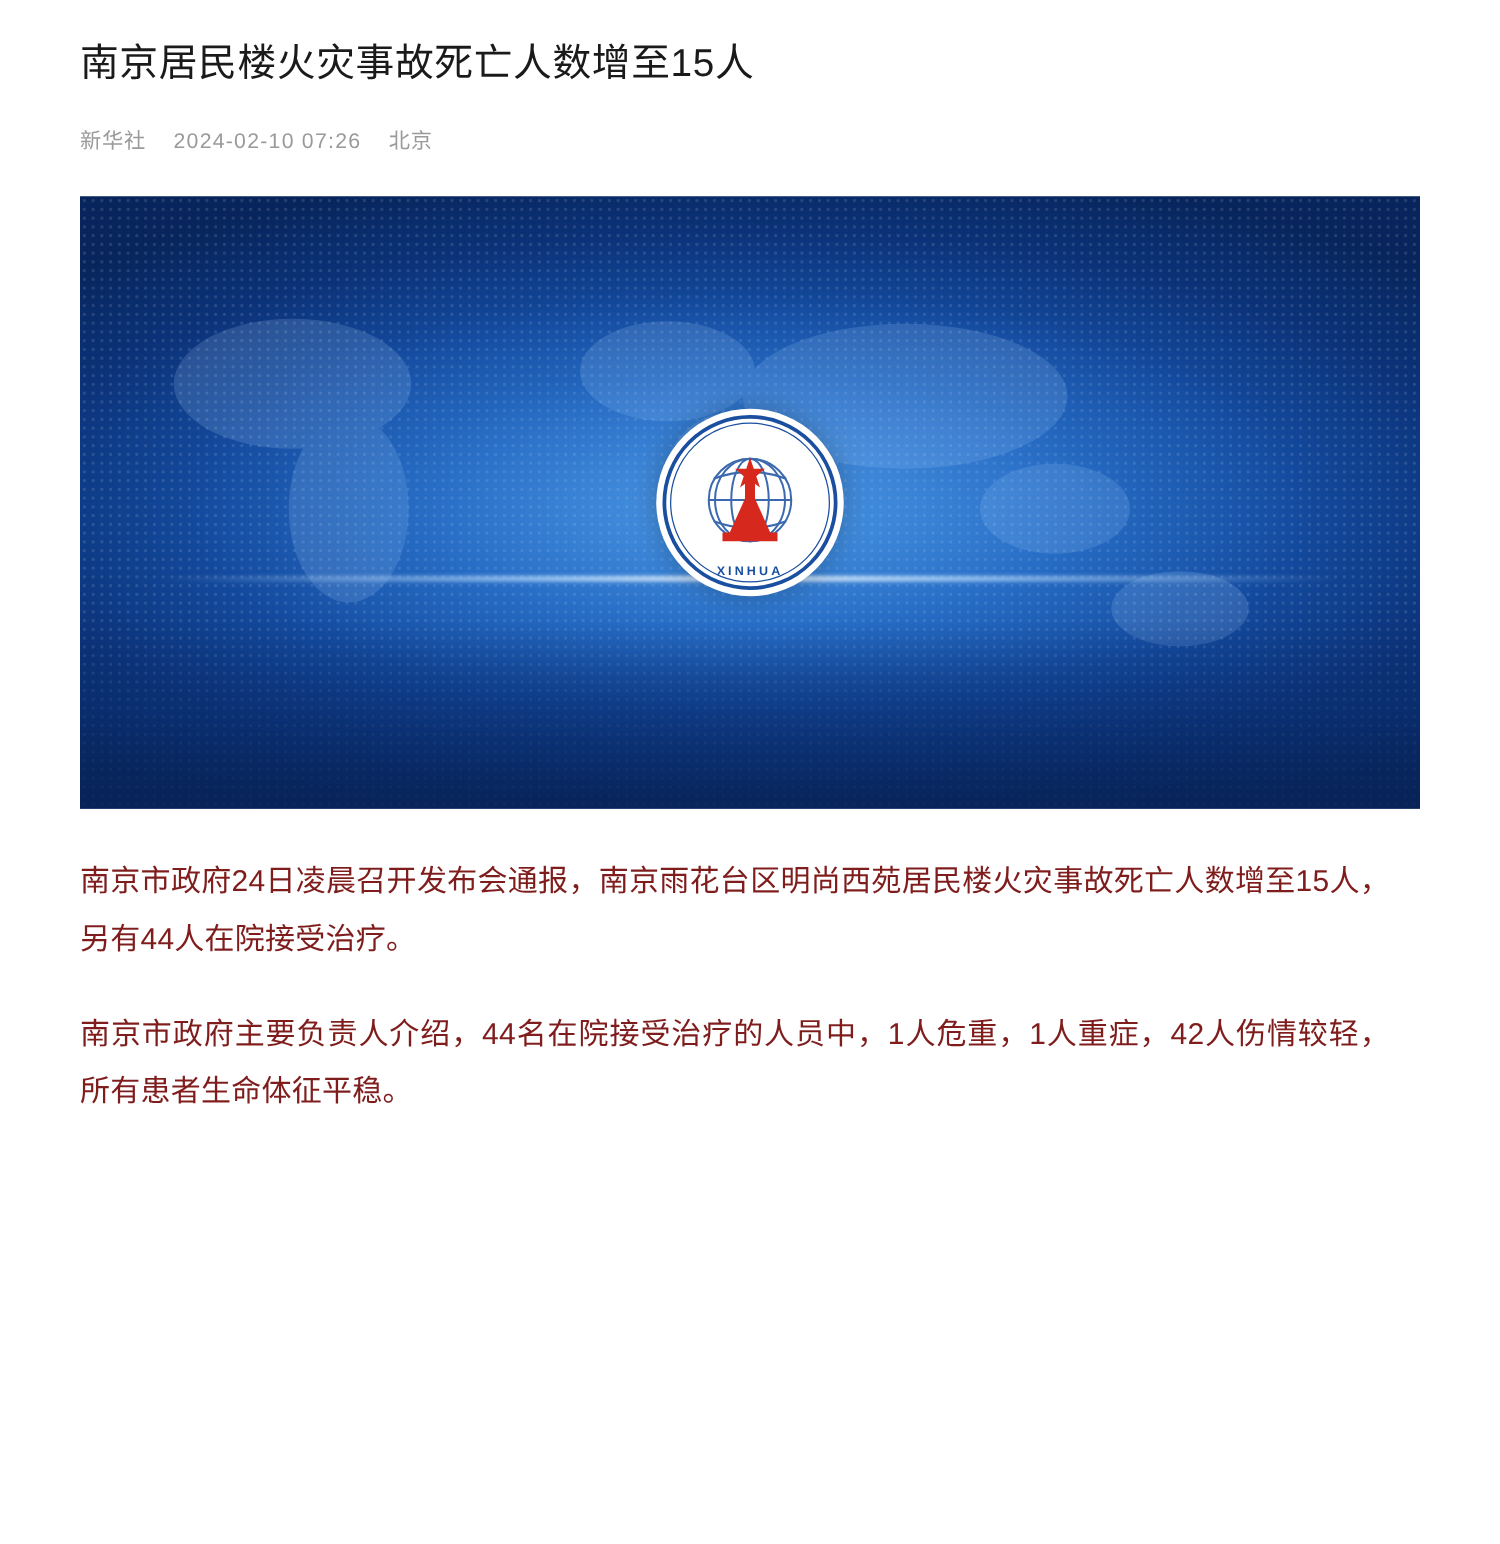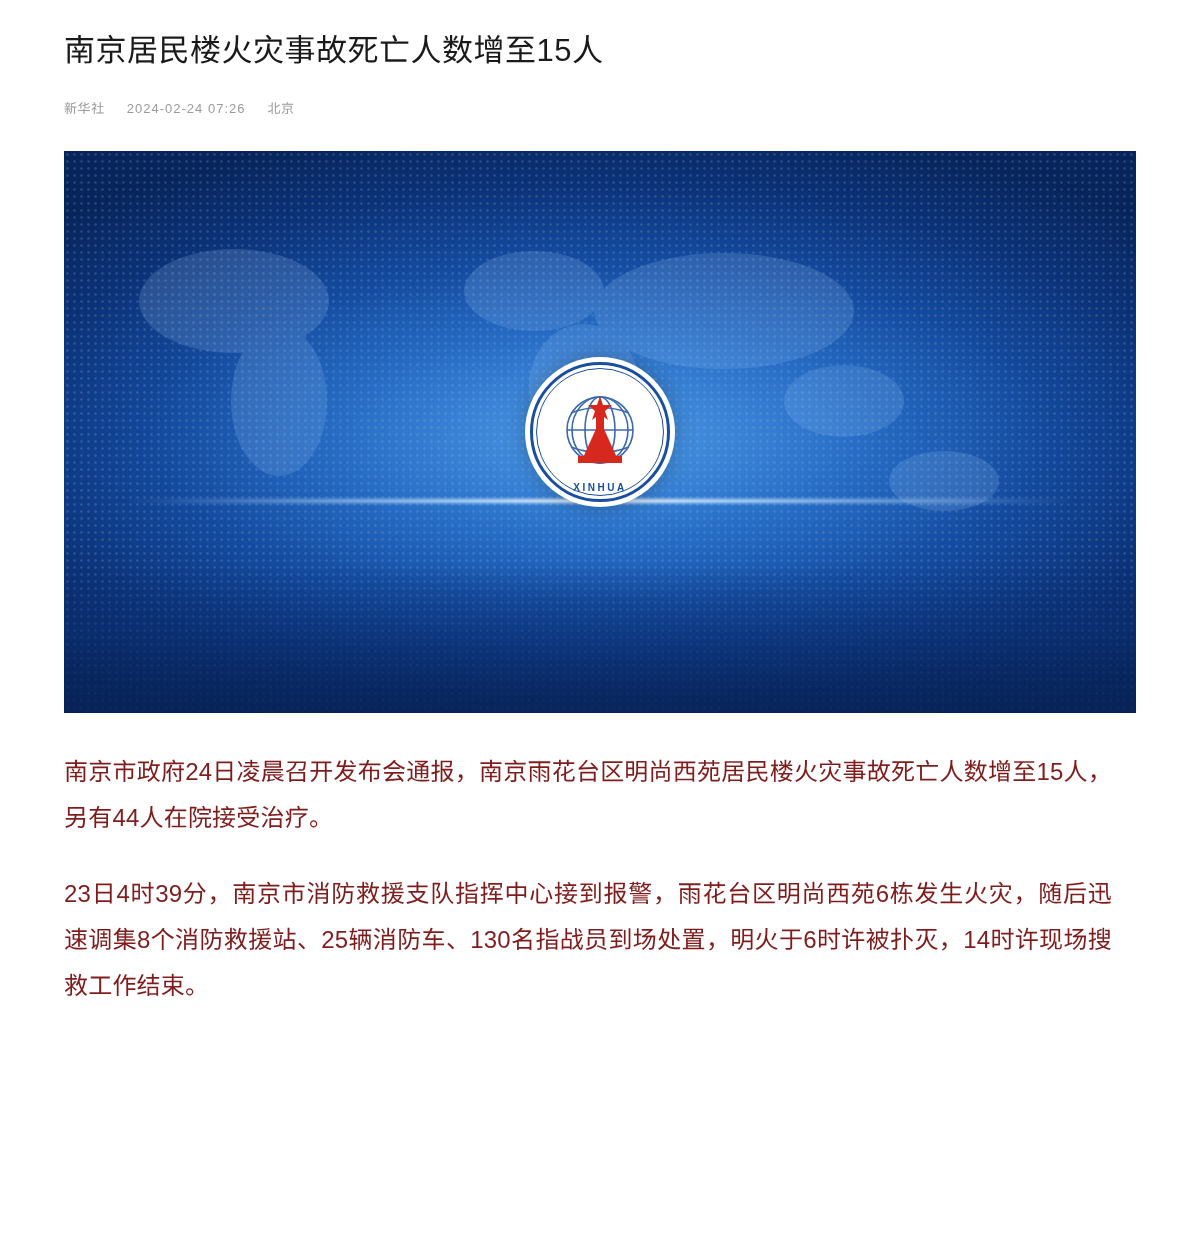--- a/index.html
+++ b/index.html
@@ -25,35 +25,35 @@
   }
   .headline {
     font-size: 31px;
     line-height: 1.35;
     font-weight: 400;
     color: #1a1a1a;
     margin: 0 0 26px 0;
     letter-spacing: 0.5px;
   }
   .meta {
-    font-size: 13px;
+    font-size: 17px;
     color: #9a9a9a;
     margin-bottom: 34px;
     letter-spacing: 0.6px;
     display: flex;
     align-items: baseline;
   }
   .meta .source { margin-right: 22px; }
   .meta .datetime { margin-right: 22px; letter-spacing: 1px; }
   .meta .location { }
 
   
   .hero {
     width: 1072px;
-    height: 562px;
+    height: 490px;
     margin: 0 0 36px 0;
     position: relative;
     overflow: hidden;
     background:
       radial-gradient(ellipse 70% 58% at 50% 52%, #2f7fd4 0%, #1f63bd 32%, #134a9e 58%, #0b3278 80%, #07255c 100%);
   }
   .hero .glow {
     position: absolute;
     left: 50%;
     top: 50%;
@@ -162,21 +162,21 @@
 </head>
 <body>
 
 <div class="page">
   <div class="article">
 
     <h1 class="headline">南京居民楼火灾事故死亡人数增至15人</h1>
 
     <div class="meta">
       <span class="source">新华社</span>
-      <span class="datetime">2024-02-24 07:26</span>
+      <span class="datetime">2024-02-10 07:26</span>
       <span class="location">北京</span>
     </div>
 
     <div class="hero">
       <div class="worldmap">
         <svg width="1072" height="474" viewBox="0 0 1072 474" preserveAspectRatio="none" aria-hidden="true">
           <g fill="#bcdcff" opacity="0.55">
             <ellipse cx="170" cy="150" rx="95" ry="52"></ellipse>
             <ellipse cx="215" cy="250" rx="48" ry="75"></ellipse>
             <ellipse cx="470" cy="140" rx="70" ry="40"></ellipse>
@@ -214,17 +214,17 @@
             </g>
           </svg>
           <div class="xinhua-text">XINHUA</div>
         </div>
 
       </div>
     </div>
 
     <div class="body-text">
       <p>南京市政府24日凌晨召开发布会通报，南京雨花台区明尚西苑居民楼火灾事故死亡人数增至15人，另有44人在院接受治疗。</p>
-      <p>23日4时39分，南京市消防救援支队指挥中心接到报警，雨花台区明尚西苑6栋发生火灾，随后迅速调集8个消防救援站、25辆消防车、130名指战员到场处置，明火于6时许被扑灭，14时许现场搜救工作结束。</p>
+      <p>南京市政府主要负责人介绍，44名在院接受治疗的人员中，1人危重，1人重症，42人伤情较轻，所有患者生命体征平稳。</p>
     </div>
 
   </div>
 </div>
 
 </body></html>

